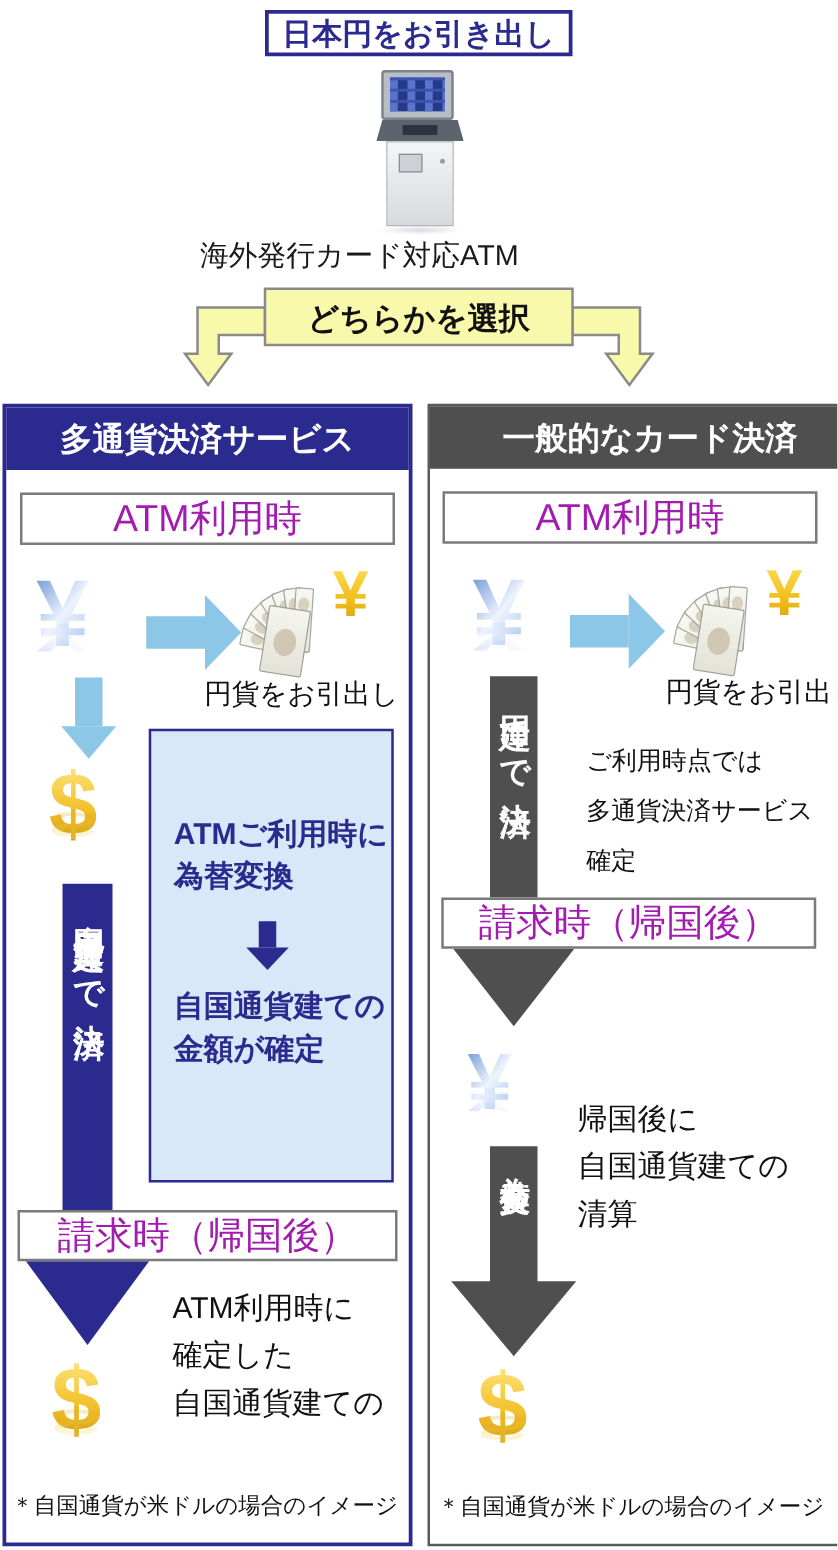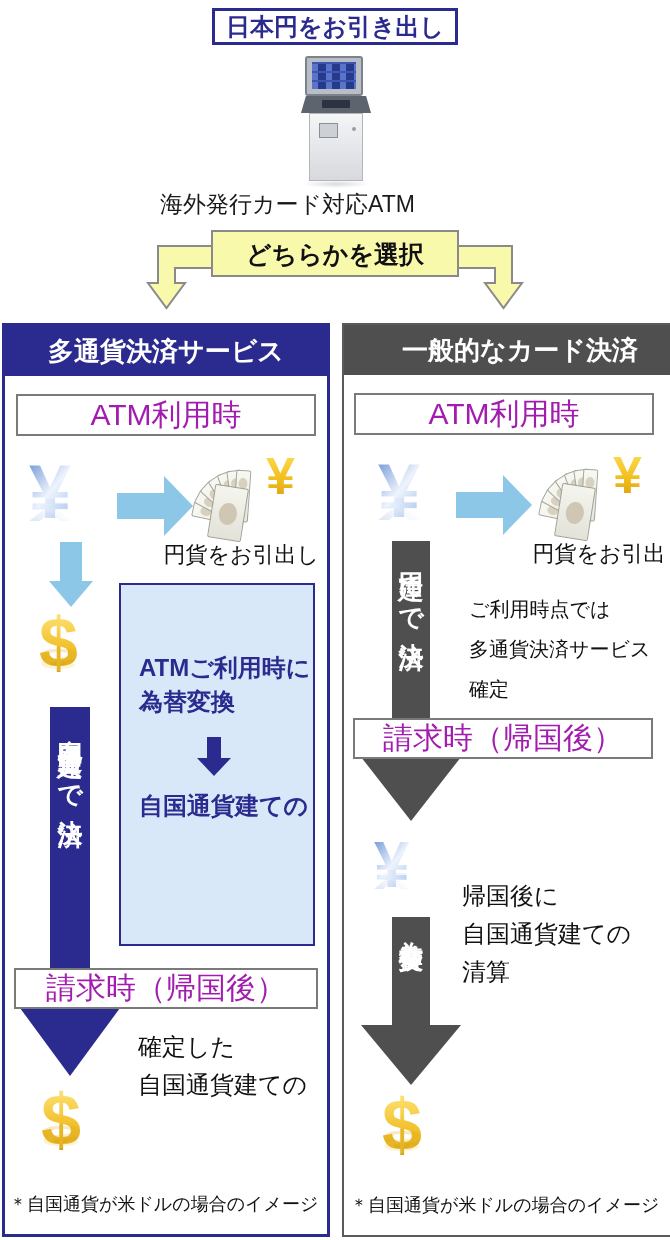--- a/index.html
+++ b/index.html
@@ -165,31 +165,33 @@
       <div class="hltxt" style="top:66px;">
         <div>ATMご利用時に</div>
         <div>為替変換</div>
       </div>
       <div class="arrD" style="left:76px;top:152px;width:34px;height:40px;">
         <i class="sh" style="left:10px;top:0;width:14px;height:21px;background:#2b2b8f;"></i>
         <i class="hd" style="left:0;top:21px;border-left:17px solid transparent;border-right:17px solid transparent;border-top:18px solid #2b2b8f;"></i>
       </div>
       <div class="hltxt" style="top:204px;">
         <div>自国通貨建ての</div>
+        <div>金額が確定</div>
       </div>
     </div>
 
     <div class="vbar" style="left:45px;top:381px;width:40px;height:302px;background:#2b2b8f;padding-top:14px;">
       <span class="vtext" style="font-size:25px;">自国通貨建てで決済</span>
     </div>
     <div class="tri" style="left:15px;top:682px;border-left:50px solid transparent;border-right:50px solid transparent;border-top:68px solid #2b2b8f;"></div>
 
     <div class="stagebox" style="left:9px;top:642px;width:304px;height:41px;z-index:3;">請求時（帰国後）</div>
 
     <div class="blocktxt" style="left:133px;top:702px;">
+      <div>ATM利用時に</div>
       <div>確定した</div>
       <div>自国通貨建ての</div>
     </div>
 
     <div class="coin coin-gold" style="left:36px;top:758px;font-size:72px;">
       <span class="face">$</span>
       <span class="refl" aria-hidden="true">$</span>
     </div>
 
     <div class="footnote" style="left:4px;top:866px;">＊自国通貨が米ドルの場合のイメージ</div>

